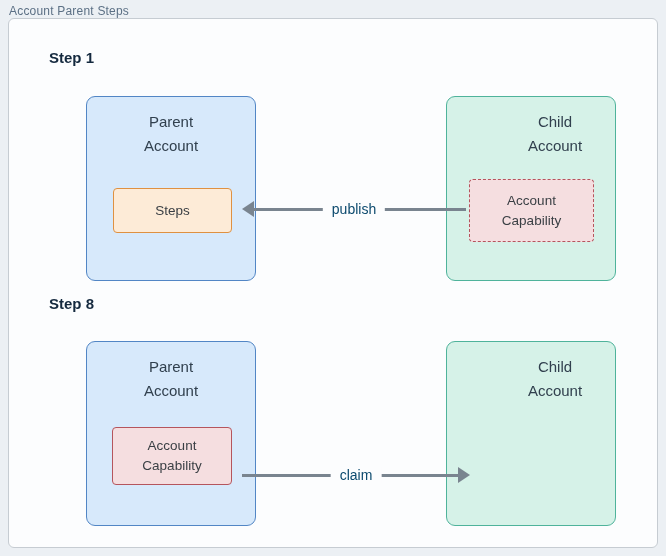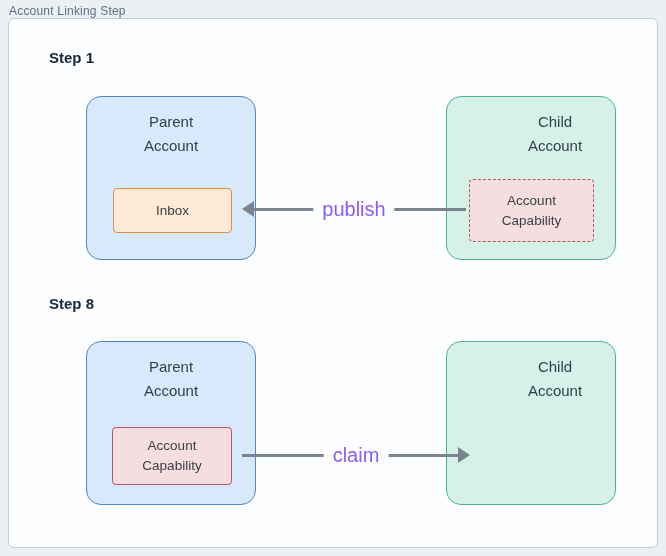--- a/index.html
+++ b/index.html
@@ -22,22 +22,22 @@
     border-radius: 6px;
   }
   .step-label {
     position: absolute;
     font-size: 15px; font-weight: bold; color: #14293e;
   }
   .step1-label { left: 40px; top: 30px; text-align: center; }
   .step2-label { left: 40px; top: 276px; }
 
   .node {
-    position: absolute; width: 170px; height: 164px;
-    border-radius: 15px; border: 1.4px solid;
+    position: absolute; width: 170px; height: 185px;
+    border-radius: 9px; border: 1.4px solid;
   }
   .parent-node { background: var(--parent-fill); border-color: var(--parent-stroke); }
   .child-node  { background: var(--child-fill);  border-color: var(--child-stroke); padding-left: 48px; }
   .s1-parent { left: 77px;  top: 77px; }
   .s1-child  { left: 437px; top: 77px; }
   .s2-parent { left: 77px;  top: 322px; }
   .s2-child  { left: 437px; top: 322px; }
 
   .node-title {
     margin: 13px auto 0; width: 80px; text-align: center;
@@ -54,44 +54,44 @@
   .cap-dashed  { left: 22px; top: 82px; width: 125px; height: 63px;
                  background: var(--capability-fill); border-color: var(--capability-stroke);
                  border-style: dashed; }
   .cap-solid   { left: 25px; top: 85px; width: 120px; height: 58px;
                  background: var(--capability-fill); border-color: var(--capability-stroke); }
   .account-box { left: 25px; top: 92px; width: 120px; height: 44px;
                  background: var(--capability-fill); border-color: var(--capability-stroke); }
 
   .arrow { position: absolute; height: 18px; }
   .s1-arrow { left: 233px; top: 181px; width: 224px; }
-  .s2-arrow { left: 233px; top: 427px; width: 228px; text-decoration: underline; }
+  .s2-arrow { left: 233px; top: 447px; width: 228px; text-decoration: underline; }
   .arrow-line { position: absolute; top: 7.5px; height: 3px; background: var(--arrow); }
   .arrow-left  .arrow-line { left: 9px; right: 0; }
   .arrow-right .arrow-line { left: 0; right: 9px; }
   .arrow-head { position: absolute; top: 1px; width: 0; height: 0;
     border-top: 8px solid transparent; border-bottom: 8px solid transparent; }
   .arrow-left  .arrow-head { left: 0;  border-right: 12px solid var(--arrow); }
   .arrow-right .arrow-head { right: 0; border-left: 12px solid var(--arrow); }
   .arrow-label { position: absolute; left: 50%; top: 50%; transform: translate(-50%, -50%);
-    background: #fcfdfe; padding: 0 9px; font-size: 20px; color: #8b5cf6; white-space: nowrap; }
+    background: #fcfdfe; padding: 0 9px; font-size: 14px; color: #0c4a6e; white-space: nowrap; }
 </style>
 </head>
 <body>
 
-<div class="canvas-title">Account Linking Step</div>
+<div class="canvas-title">Account Parent Steps</div>
 
 <div class="frame">
 
   <div class="step-label step1-label">Step 1</div>
 
   <div class="node parent-node s1-parent">
     <div class="node-title">Parent Account</div>
     <div class="inner-box inbox-box">
-      <span>Inbox</span>
+      <span>Steps</span>
     </div>
   </div>
 
   <div class="node child-node s1-child">
     <div class="node-title">Child Account</div>
     <div class="inner-box cap-dashed">
       <span>Account Capability</span>
     </div>
   </div>
 

